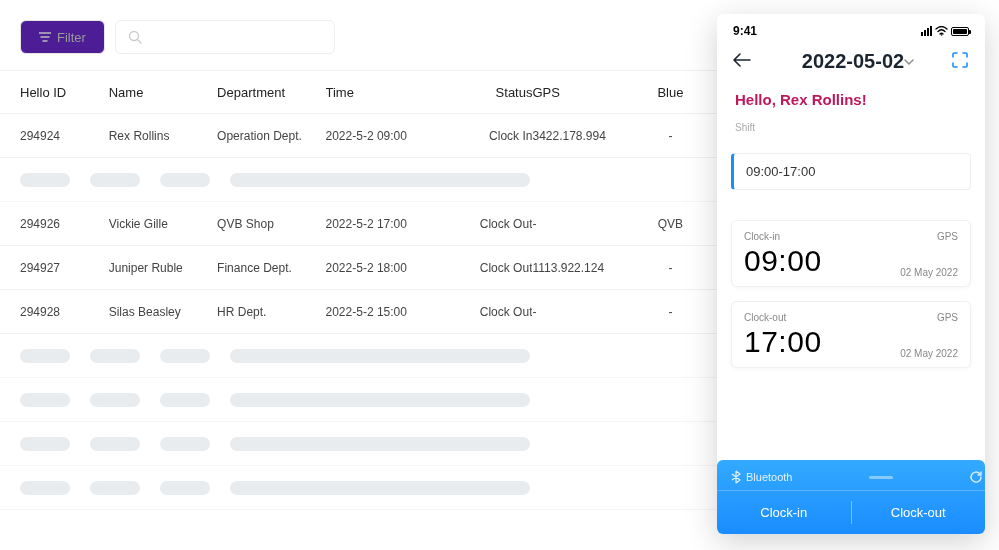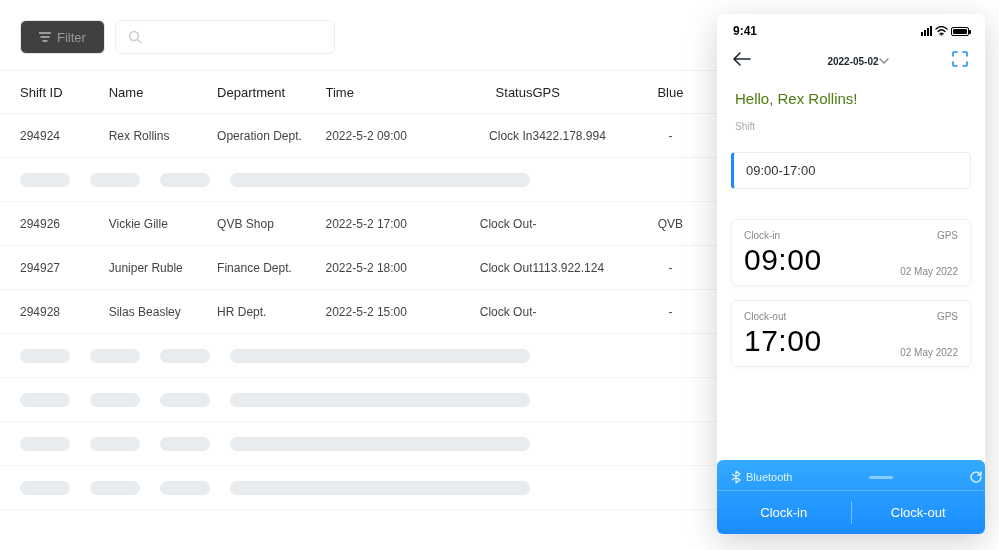--- a/index.html
+++ b/index.html
@@ -1,21 +1,21 @@
 <!DOCTYPE html>
 <html><head>
 <meta charset="utf-8">
 <style>
 * { margin: 0; padding: 0; box-sizing: border-box; font-family: -apple-system, BlinkMacSystemFont, "Segoe UI", Arial, sans-serif; }
 body { background: #fff; width: 999px; height: 550px; position: relative; overflow: hidden; }
 
 
 .desktop { position: absolute; left: 0; top: 0; width: 720px; height: 100%; padding: 20px 0 0 0; }
 .toolbar { display: flex; gap: 10px; padding: 0 20px 16px 20px; }
-.filter-btn { display: flex; align-items: center; gap: 6px; border: 1px solid #e5e5e5; border-radius: 6px; padding: 8px 18px; color: #999; font-size: 13px; cursor: pointer; background: #404040; }
+.filter-btn { display: flex; align-items: center; gap: 6px; border: 1px solid #e5e5e5; border-radius: 6px; padding: 8px 18px; color: #999; font-size: 13px; cursor: pointer; background: #4c1d95; }
 .search { flex: 0 0 220px; border: 1px solid #eee; border-radius: 6px; display: flex; align-items: center; padding: 0 12px; height: 34px; }
 .search svg { flex-shrink: 0; }
 
 .table { width: 100%; }
 .row { display: flex; align-items: center; height: 44px; border-bottom: 1px solid #f0f0f0; padding: 0 20px; }
 .row.header { font-size: 13px; color: #222; font-weight: 400; border-top: 1px solid #f0f0f0; }
 .row.data { font-size: 12px; color: #444; }
 .cell { overflow: hidden; text-overflow: ellipsis; white-space: nowrap; }
 .c-id { width: 90px; }
 .c-name { width: 110px; }
@@ -38,25 +38,25 @@
 .status-icons { display: flex; align-items: center; gap: 3px; }
 .signal { display: flex; align-items: flex-end; gap: 1px; }
 .signal span { width: 2px; background: #000; display: block; }
 .signal span:nth-child(1){height:4px}.signal span:nth-child(2){height:6px}.signal span:nth-child(3){height:8px}.signal span:nth-child(4){height:10px}
 .battery { width: 18px; height: 9px; border: 1px solid #000; border-radius: 2px; position: relative; }
 .battery::after { content:""; position:absolute; right:-3px; top:2px; width:2px; height:4px; background:#000; border-radius:0 1px 1px 0; }
 .battery::before { content:""; position:absolute; left:1px; top:1px; bottom:1px; right:1px; background:#000; border-radius:1px; }
 
 .phone-header { display: flex; align-items: center; justify-content: space-between; padding: 8px 16px; }
 .back-arrow { cursor: pointer; }
-.date-picker { display: flex; align-items: center; gap: 0; font-size: 10px; font-weight: 700; color: #1a2530; margin-left: 14px; }
+.date-picker { display: flex; align-items: center; gap: 0; font-size: 20px; font-weight: 700; color: #1a2530; margin-left: 14px; }
 .scan-icon { color: #1a8cff; cursor: pointer; }
 
 .greeting { padding: 10px 18px 2px 18px; }
-.greeting h2 { font-size: 15px; font-weight: 400; color: #4d7c0f; }
+.greeting h2 { font-size: 15px; font-weight: 700; color: #be185d; }
 .greeting p { font-size: 11px; color: #999; margin-top: 2px; }
 
 .shift-label { font-size: 10px; color: #aaa; padding: 12px 18px 4px 18px; }
 .shift-box { margin: 16px 14px; background: #fff; border: 1px solid #eee; border-left: 3px solid #1a8cff; border-radius: 4px; padding: 10px 12px; font-size: 13px; font-weight: 500; color: #333; }
 
 .clock-card { margin: 14px 14px 0 14px; background: #fff; border: 1px solid #f0f0f0; border-radius: 6px; padding: 10px 12px 8px 12px; box-shadow: 0 1px 4px rgba(0,0,0,0.04); }
 .card-top { display: flex; justify-content: space-between; font-size: 10px; color: #888; }
 .card-mid { display: flex; justify-content: space-between; align-items: flex-end; margin-top: 2px; }
 .big-time { font-size: 30px; font-weight: 400; color: #000; letter-spacing: 0.5px; }
 .card-date { font-size: 10px; color: #888; }
@@ -83,21 +83,21 @@
     <div class="search">
       <svg width="14" height="14" viewBox="0 0 14 14">
           <circle cx="6" cy="6" r="4.5" stroke="#ccc" stroke-width="1.4" fill="none"></circle>
           <path d="M10 10l3 3" stroke="#ccc" stroke-width="1.4" stroke-linecap="round"></path>
         </svg>
     </div>
   </div>
 
   <div class="table">
     <div class="row header">
-      <div class="cell c-id">Shift ID</div>
+      <div class="cell c-id">Hello ID</div>
       <div class="cell c-name">Name</div>
       <div class="cell c-dept">Department</div>
       <div class="cell c-time">Time</div>
       <div class="cell c-status">Status</div>
       <div class="cell c-gps">GPS</div>
       <div class="cell c-blue">Blue</div>
     </div>
 
     <div class="row data">
       <div class="cell c-id">294924</div>

